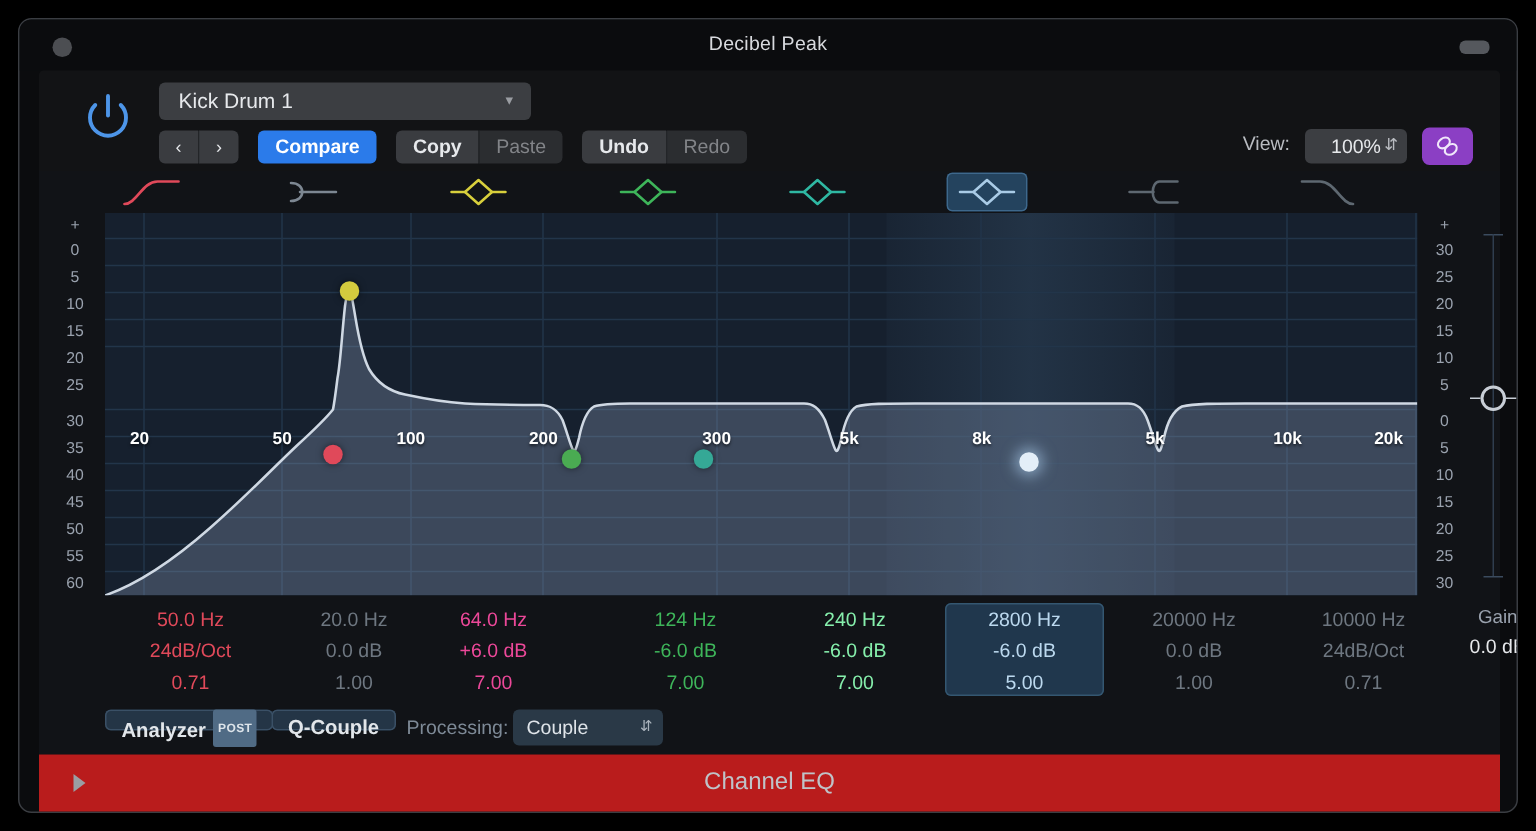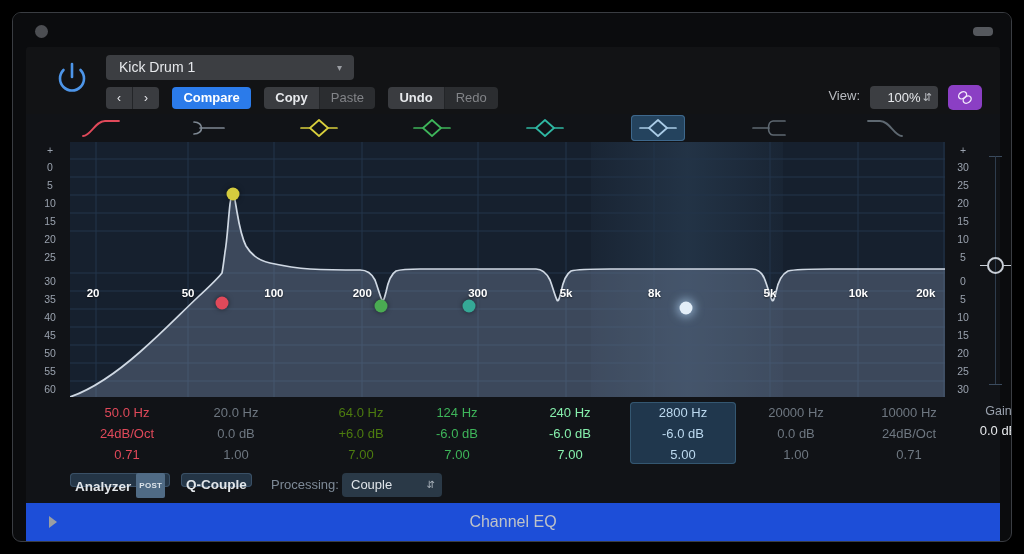--- a/index.html
+++ b/index.html
@@ -230,21 +230,21 @@
   .gain-readout .val { color:#e7e9ec; font-size: 13px; line-height: 22px;}
 
   
   .bottom-ctrls {
     position: absolute; left: 0; top: 355px;
     width: 100%; height: 34px;
   }
   .bbtn {
     position: absolute; top: 4px; height: 14px; line-height: 23px;
     background: #243546; color: #e2e6ea; font-size: 13.5px; font-weight: bold;
-    border-radius: 4px; padding: 0 5px; cursor: pointer;
+    border-radius: 4px; padding: 0 11px; cursor: pointer;
     box-shadow: inset 0 0 0 1px #3a5066;
     text-align: center;
   }
   .post-badge {
     display:inline-block; font-size: 8px; font-weight: bold;
     background: #506b85; color: #dde4ea; border-radius: 2px;
     padding: 1px 3px; margin-left: 5px; vertical-align: 3px;
     letter-spacing: .3px;
   }
   .proc-label {
@@ -256,21 +256,21 @@
     font-size: 13px; line-height: 24px; padding-left: 9px; cursor: pointer;
   }
   .proc-select .stepper {
     position:absolute; right: 7px; top: 0; font-size: 10px; line-height: 24px; color:#aab3bc;
   }
 
   
   .footer {
     position: absolute; left: 13px; top: 490px;
     width: 974px; height: 40px;
-    background: #1d4ed8;
+    background: #b91c1c;
   }
   .footer .ftitle {
     position:absolute; left:0; top: 10px; width: 100%;
     text-align:center; color:#bfc3c8; font-size: 16px;
   }
   .footer .tri {
     position:absolute; left: 23px; top: 13px;
     width: 0; height: 0;
     border-left: 8px solid #9a9ea3;
     border-top: 6px solid transparent;
@@ -279,20 +279,21 @@
   }
 </style>
 </head>
 <body>
 
 <div id="app">
   <div class="window">
 
     <div class="titlebar">
       <div class="close-dot"></div>
+      <div class="title-text">Decibel Peak</div>
       <div class="min-pill"></div>
     </div>
 
     <div class="plugin-header">
 
       <div class="power-btn">
         <svg width="42" height="42" viewBox="0 0 42 42">
           <path d="M12.5 12 A12 12 0 1 0 29.5 12" fill="none" stroke="#4d95e8" stroke-width="2.6" stroke-linecap="round"></path>
           <line x1="21" y1="6" x2="21" y2="19" stroke="#4d95e8" stroke-width="2.6" stroke-linecap="round"></line>
         </svg>
@@ -550,21 +551,21 @@
         <div class="pcol" style="left:4px; color:#e0495a">
           <div>50.0 Hz</div>
           <div>24dB/Oct</div>
           <div>0.71</div>
         </div>
         <div class="pcol" style="left:113px; color:#6e7781">
           <div>20.0 Hz</div>
           <div>0.0 dB</div>
           <div>1.00</div>
         </div>
-        <div class="pcol" style="left:238px; color:#4d7c0f">
+        <div class="pcol" style="left:206px; color:#ec4899">
           <div>64.0 Hz</div>
           <div>+6.0 dB</div>
           <div>7.00</div>
         </div>
         <div class="pcol" style="left:334px; color:#3eb55a">
           <div>124 Hz</div>
           <div>-6.0 dB</div>
           <div>7.00</div>
         </div>
         <div class="pcol" style="left:447px; color:#86efac">

